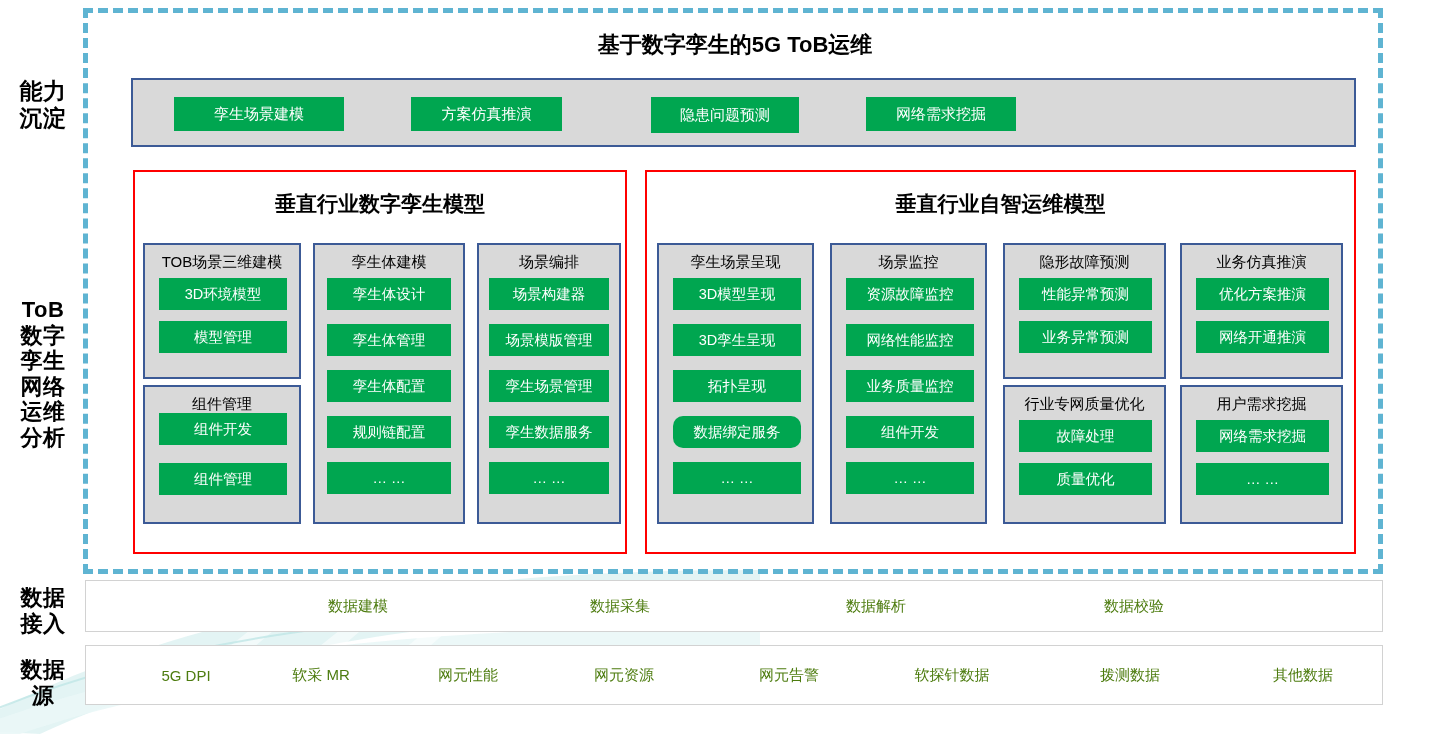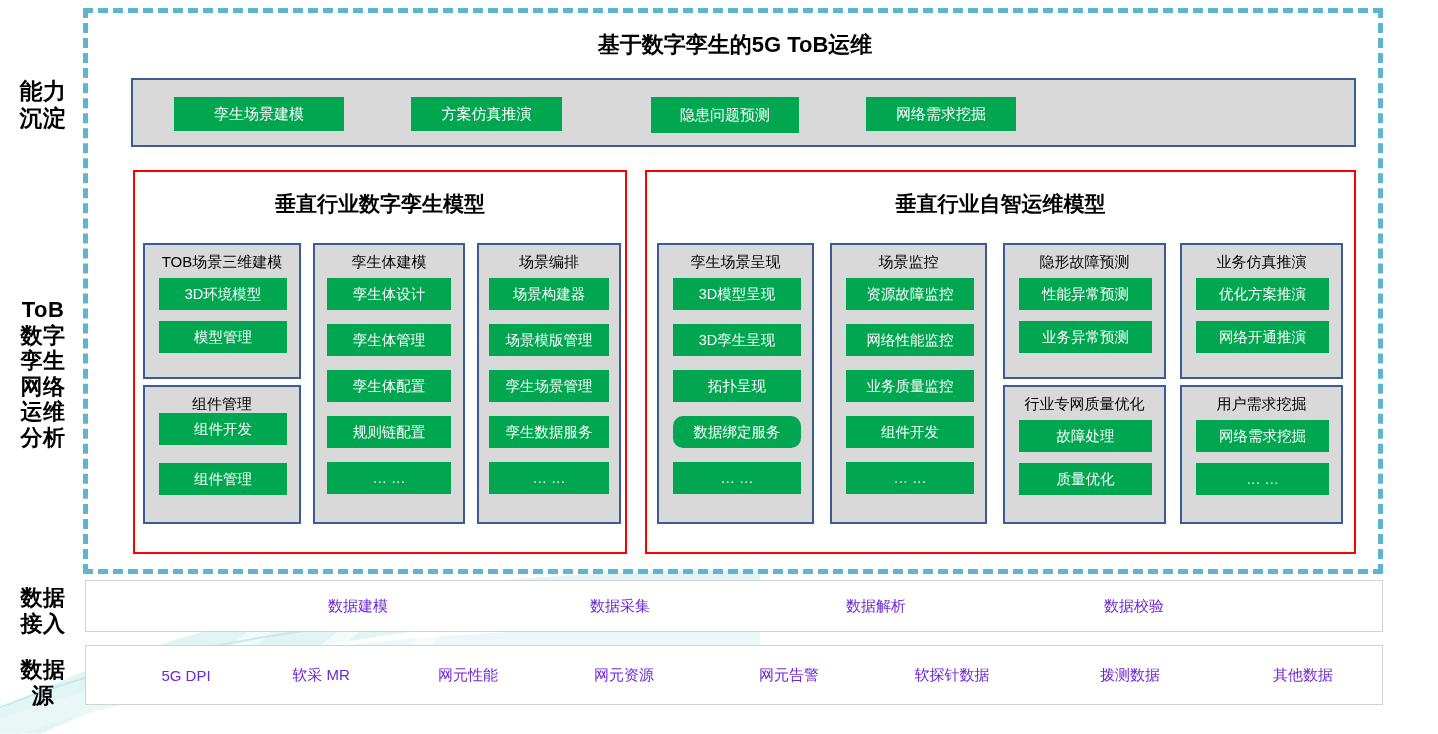--- a/index.html
+++ b/index.html
@@ -93,21 +93,21 @@
 
   
   .bottom-bar{
     position:absolute;z-index:4;
     background:#ffffff;
     border:1px solid #D2D2D2;
     box-sizing:border-box;
   }
   .bb-cell{
     position:absolute;
-    color:#6d28d9;font-size:15px;
+    color:#4d7c0f;font-size:15px;
     display:flex;align-items:center;justify-content:center;
     white-space:nowrap;
   }
 </style>
 </head>
 <body>
 
 <div id="stage">
 
   <div class="wm" style="left:0;top:430px;width:760px;height:304px;">

